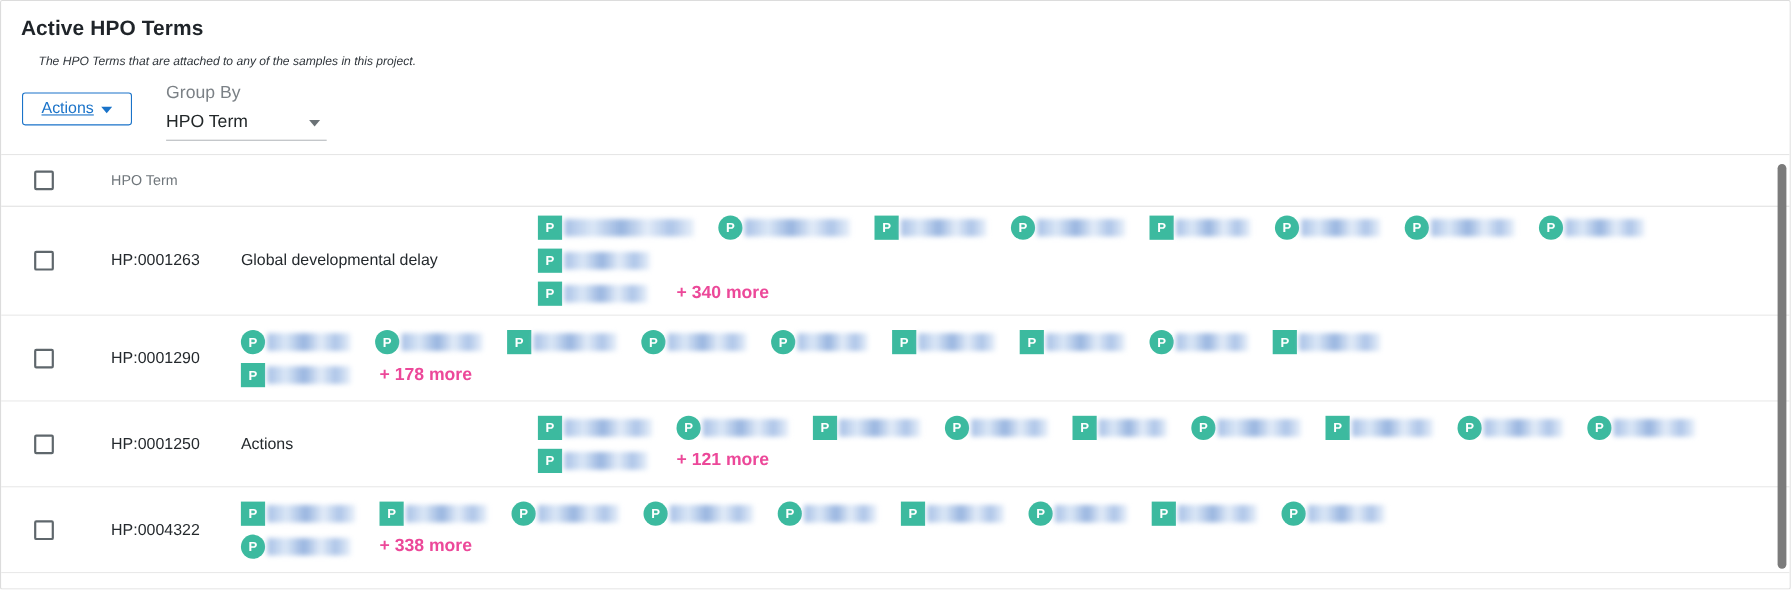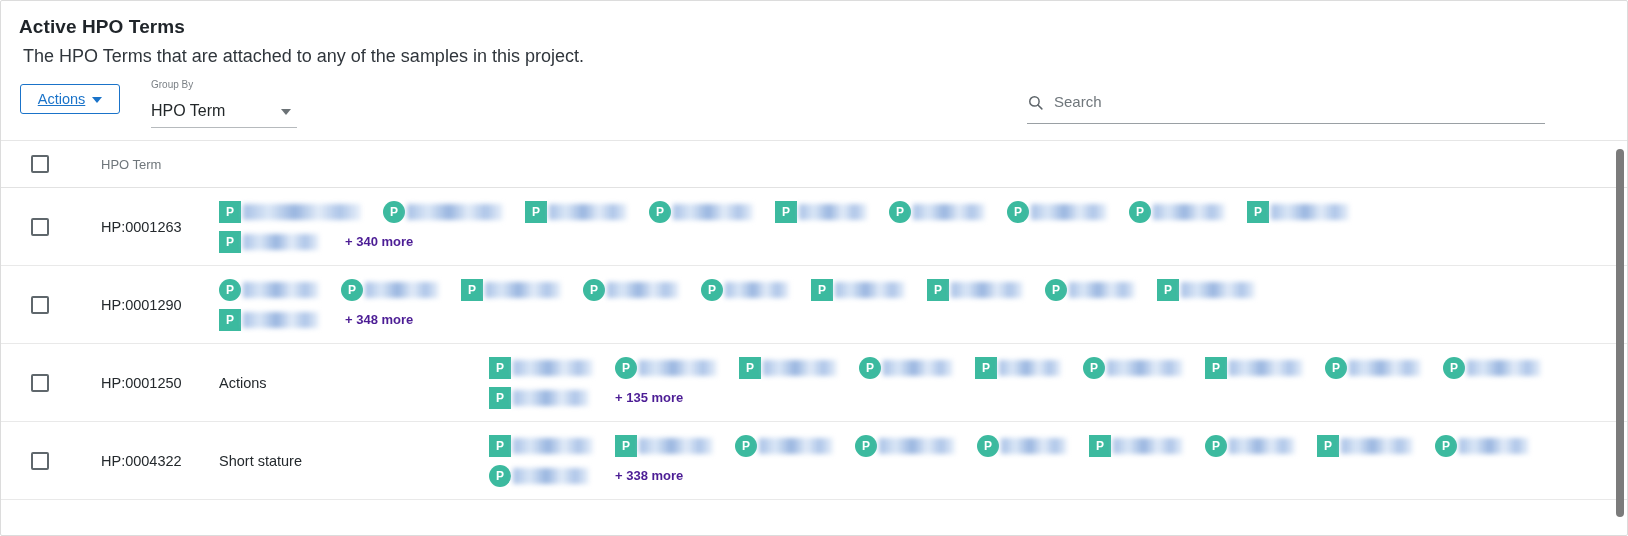--- a/index.html
+++ b/index.html
@@ -23,24 +23,25 @@
   .panel-header { padding: 14px 0 0 18px; }
   .panel-title {
     font-size: 19px;
     font-weight: bold;
     color: #1f2429;
     letter-spacing: .1px;
     line-height: 24px;
     margin: 0;
   }
   .panel-subtitle {
-    font-size: 18px;
+    font-size: 11px;
     color: #30363c;
     line-height: 20px;
-    margin: 7px 0 0 4px;
+    margin: 7px 0 0 16px;
+    font-style: italic;
   }
 
   
   .toolbar {
     position: relative;
     height: 62px;
     margin-top: 12px;
   }
   .actions-button {
     position: absolute;
@@ -67,21 +68,21 @@
     border-top: 6px solid #1a73c9;
     position: relative; top: 1px;
   }
 
   .groupby {
     position: absolute;
     left: 150px; top: 0px;
     width: 146px;
   }
   .groupby-label {
-    font-size: 10px;
+    font-size: 16px;
     color: #7b8186;
     line-height: 14px;
     display: block;
   }
   .groupby-field {
     position: relative;
     margin-top: 8px;
     height: 28px;
     border-bottom: 1px solid #b6babd;
   }
@@ -210,22 +211,22 @@
       rgba(190,212,240,.55) 22%,
       rgba(140,172,220,.90) 44%,
       rgba(200,218,242,.50) 64%,
       rgba(158,186,228,.85) 82%,
       rgba(205,222,244,.40) 100%);
     filter: blur(2.4px);
     margin-left: 2px;
     border-radius: 1px;
   }
   .more-link {
-    font-size: 13px;
-    color: #4c1d95;
+    font-size: 16px;
+    color: #ec4899;
     font-weight: bold;
     cursor: pointer;
     margin-left: 4px;
     white-space: nowrap;
   }
 
   
   .vscroll-track {
     position: absolute;
     right: 2px; top: 146px;
@@ -258,48 +259,40 @@
     </button>
 
     <div class="groupby">
       <span class="groupby-label">Group By</span>
       <div class="groupby-field">
         <span class="groupby-value">HPO Term</span>
         <span class="groupby-caret"></span>
       </div>
     </div>
 
-    <div class="searchbox">
-      <span class="search-icon">
-        <svg width="17" height="17" viewBox="0 0 24 24" fill="none" stroke="#5d6469" stroke-width="2.1" stroke-linecap="round">
-          <circle cx="10.5" cy="10.5" r="6.6"></circle>
-          <line x1="15.4" y1="15.4" x2="21" y2="21"></line>
-        </svg>
-      </span>
-      <input class="search-input" type="text" placeholder="Search" style="">
-    </div>
   </div>
 
   <div class="table">
 
     <div class="thead">
       <div class="col-check">
         <div class="checkbox"></div>
       </div>
       <div class="col-term">
         <span class="th-text">HPO Term</span>
       </div>
     </div>
 
     <div id="tbody">
         <div class="trow">
           <div class="col-check">
             <div class="checkbox"></div>
           </div>
           <div class="col-term cell-term">HP:0001263</div>
+          <div class="col-label cell-label">Global developmental delay</div>
           <div class="col-samples">
             <div class="chips">
               <span class="chip">
                 <span class="chip-avatar">P</span>
                 <span class="chip-redaction" style="width: 118px;"></span>
               </span>
               <span class="chip">
                 <span class="chip-avatar round">P</span>
                 <span class="chip-redaction" style="width: 96px;"></span>
               </span>
@@ -383,21 +376,21 @@
               <span class="chip">
                 <span class="chip-avatar">P</span>
                 <span class="chip-redaction" style="width: 74px;"></span>
               </span>
             </div>
             <div class="chips" style="padding-top: 0px;">
               <span class="chip">
                 <span class="chip-avatar">P</span>
                 <span class="chip-redaction" style="width: 76px;"></span>
               </span>
-              <span class="more-link">+ 348 more</span>
+              <span class="more-link">+ 178 more</span>
             </div>
           </div>
         </div>
         <div class="trow">
           <div class="col-check">
             <div class="checkbox"></div>
           </div>
           <div class="col-term cell-term">HP:0001250</div>
           <div class="col-label cell-label">Actions</div>
           <div class="col-samples">
@@ -437,30 +430,29 @@
               <span class="chip">
                 <span class="chip-avatar round">P</span>
                 <span class="chip-redaction" style="width: 74px;"></span>
               </span>
             </div>
             <div class="chips" style="padding-top: 0px;">
               <span class="chip">
                 <span class="chip-avatar">P</span>
                 <span class="chip-redaction" style="width: 76px;"></span>
               </span>
-              <span class="more-link">+ 135 more</span>
+              <span class="more-link">+ 121 more</span>
             </div>
           </div>
         </div>
         <div class="trow">
           <div class="col-check">
             <div class="checkbox"></div>
           </div>
           <div class="col-term cell-term">HP:0004322</div>
-          <div class="col-label cell-label">Short stature</div>
           <div class="col-samples">
             <div class="chips">
               <span class="chip">
                 <span class="chip-avatar">P</span>
                 <span class="chip-redaction" style="width: 80px;"></span>
               </span>
               <span class="chip">
                 <span class="chip-avatar">P</span>
                 <span class="chip-redaction" style="width: 74px;"></span>
               </span>

